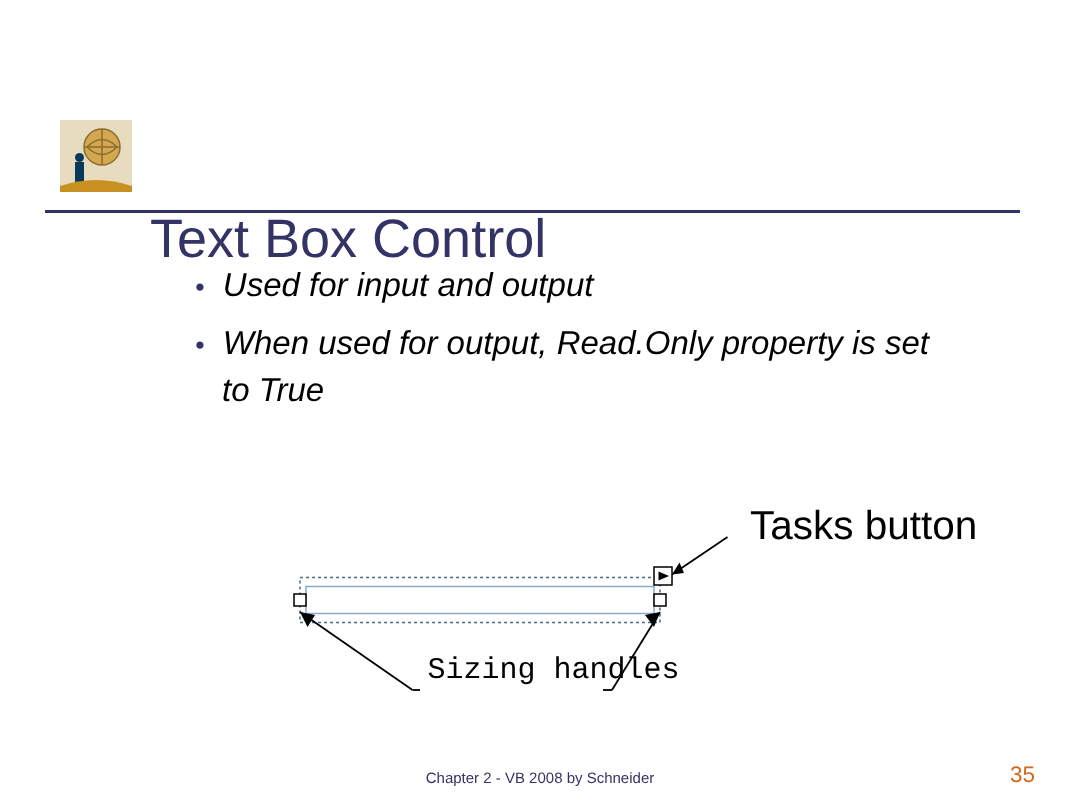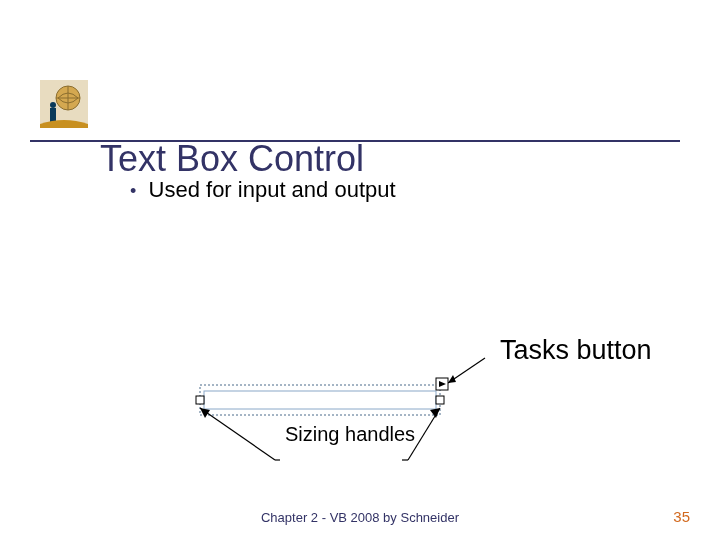--- a/index.html
+++ b/index.html
@@ -48,46 +48,48 @@
     left: 130px;
     width: 500px;
     font-size: 22px;
     color: #000;
     line-height: 1.4;
   }
   .bullet {
     margin-bottom: 8px;
     text-indent: -18px;
     padding-left: 18px;
+    font-style: italic;
   }
   .bullet .dot {
     color: #333366;
     font-size: 18px;
   }
   .label-tasks {
     position: absolute;
     top: 335px;
     left: 500px;
     font-size: 27px;
     color: #000;
   }
   .label-handles {
     position: absolute;
-    top: 423px;
+    top: 436px;
     left: 285px;
     font-size: 20px;
     color: #000;
+    font-family: Liberation Mono, monospace;
   }
   .footer {
     position: absolute;
     bottom: 15px;
     left: 0;
     width: 720px;
     text-align: center;
-    font-size: 13px;
+    font-size: 10px;
     color: #333366;
   }
   .pagenum {
     position: absolute;
     bottom: 15px;
     right: 30px;
     font-size: 15px;
     color: #d2691e;
   }
   svg { display: block; }
@@ -108,20 +110,21 @@
       <circle cx="13" cy="25" r="3" fill="#0a3a5a"></circle>
       <path d="M0 44 Q24 36 48 44 L48 48 L0 48 Z" fill="#c89020"></path>
     </svg>
   </div>
 
   <div class="title">Text Box Control</div>
   <div class="underline"></div>
 
   <div class="bullets">
     <div class="bullet"><span class="dot">•</span>&nbsp;&nbsp;<span>Used for input and output</span></div>
+    <div class="bullet"><span class="dot">•</span>&nbsp;&nbsp;<span>When used for output, Read.Only property is set to True</span></div>
   </div>
 
   <div class="label-tasks">Tasks button</div>
 
   <svg style="position:absolute; top:350px; left:180px;" width="320" height="120" viewBox="0 0 320 120">
 
     <line x1="305" y1="8" x2="268" y2="33" stroke="#000" stroke-width="1.2"></line>
     <polygon points="268,33 276,32 273,25" fill="#000"></polygon>
 
     <rect x="20" y="35" width="240" height="30" fill="none" stroke="#4a6a8a" stroke-width="1" stroke-dasharray="2,2"></rect>

